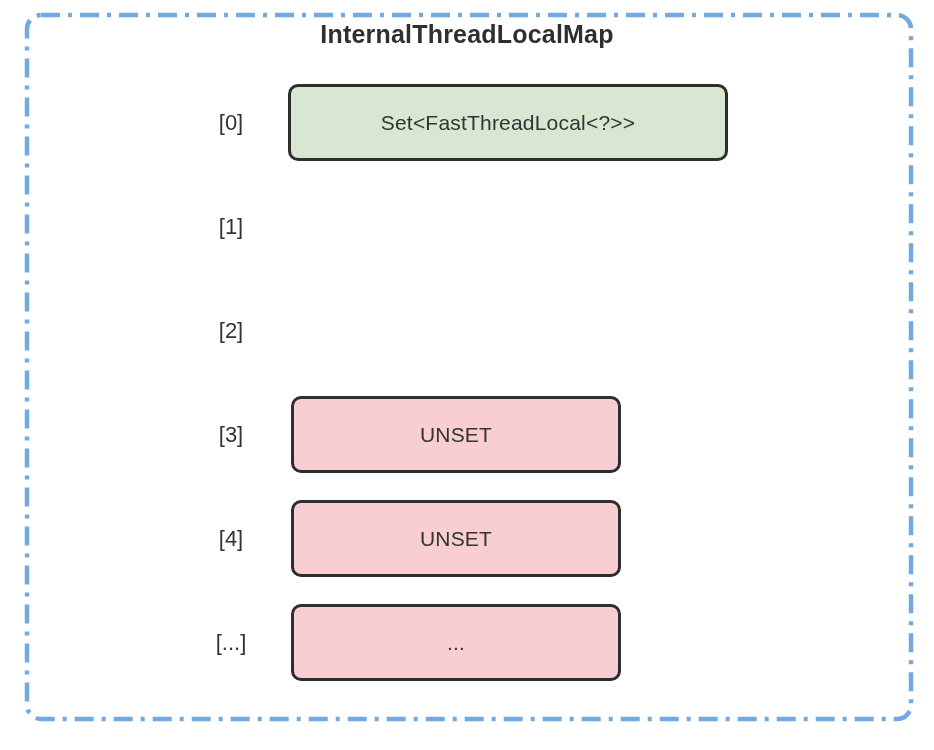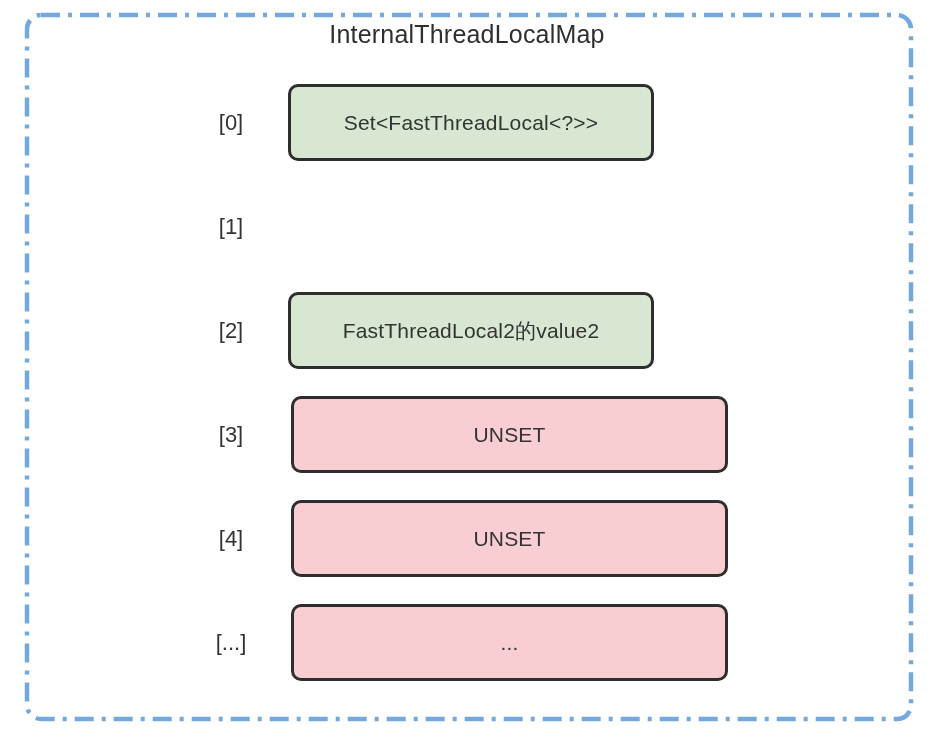--- a/index.html
+++ b/index.html
@@ -28,21 +28,21 @@
     width: 934px; height: 750px;
     pointer-events: none;
   }
   .diagram-title {
     position: absolute;
     top: 20px;
     left: 0;
     width: 934px;
     text-align: center;
     font-size: 25px;
-    font-weight: 400;
+    font-weight: 700;
     letter-spacing: 0.2px;
     color: #2f2f2f;
   }
   .rows {
     position: absolute;
     top: 84px;
     left: 0;
     width: 934px;
   }
   .row {
@@ -65,27 +65,27 @@
     top: 0;
     height: 77px;
     border: 3.5px solid var(--box-border);
     border-radius: 10px;
     display: flex;
     align-items: center;
     justify-content: center;
   }
   .slot-box.green {
     left: 288px;
-    width: 366px;
+    width: 440px;
     background: var(--green-fill);
     justify-content: center;
   }
   .slot-box.pink {
     left: 291px;
-    width: 437px;
+    width: 330px;
     background: var(--pink-fill);
     align-items: center;
   }
   .slot-text {
     font-size: 21px;
     color: #333333;
     letter-spacing: 0.2px;
     white-space: nowrap;
   }
 </style>
@@ -108,23 +108,20 @@
         <span class="slot-text">Set&lt;FastThreadLocal&lt;?&gt;&gt;</span>
       </div>
     </div>
 
     <div class="row">
       <div class="slot-index">[1]</div>
     </div>
 
     <div class="row">
       <div class="slot-index">[2]</div>
-      <div class="slot-box green">
-        <span class="slot-text">FastThreadLocal2的value2</span>
-      </div>
     </div>
 
     <div class="row">
       <div class="slot-index">[3]</div>
       <div class="slot-box pink">
         <span class="slot-text">UNSET</span>
       </div>
     </div>
 
     <div class="row">

